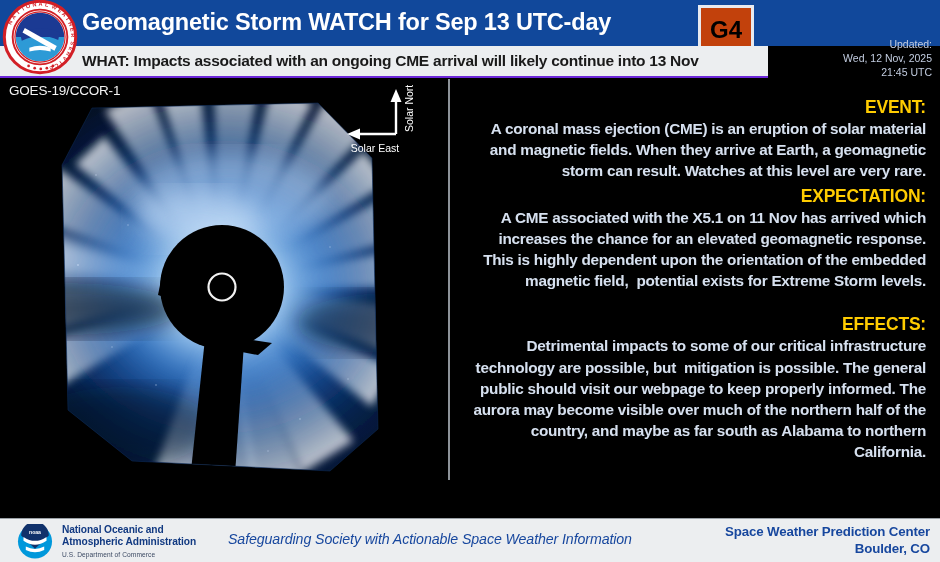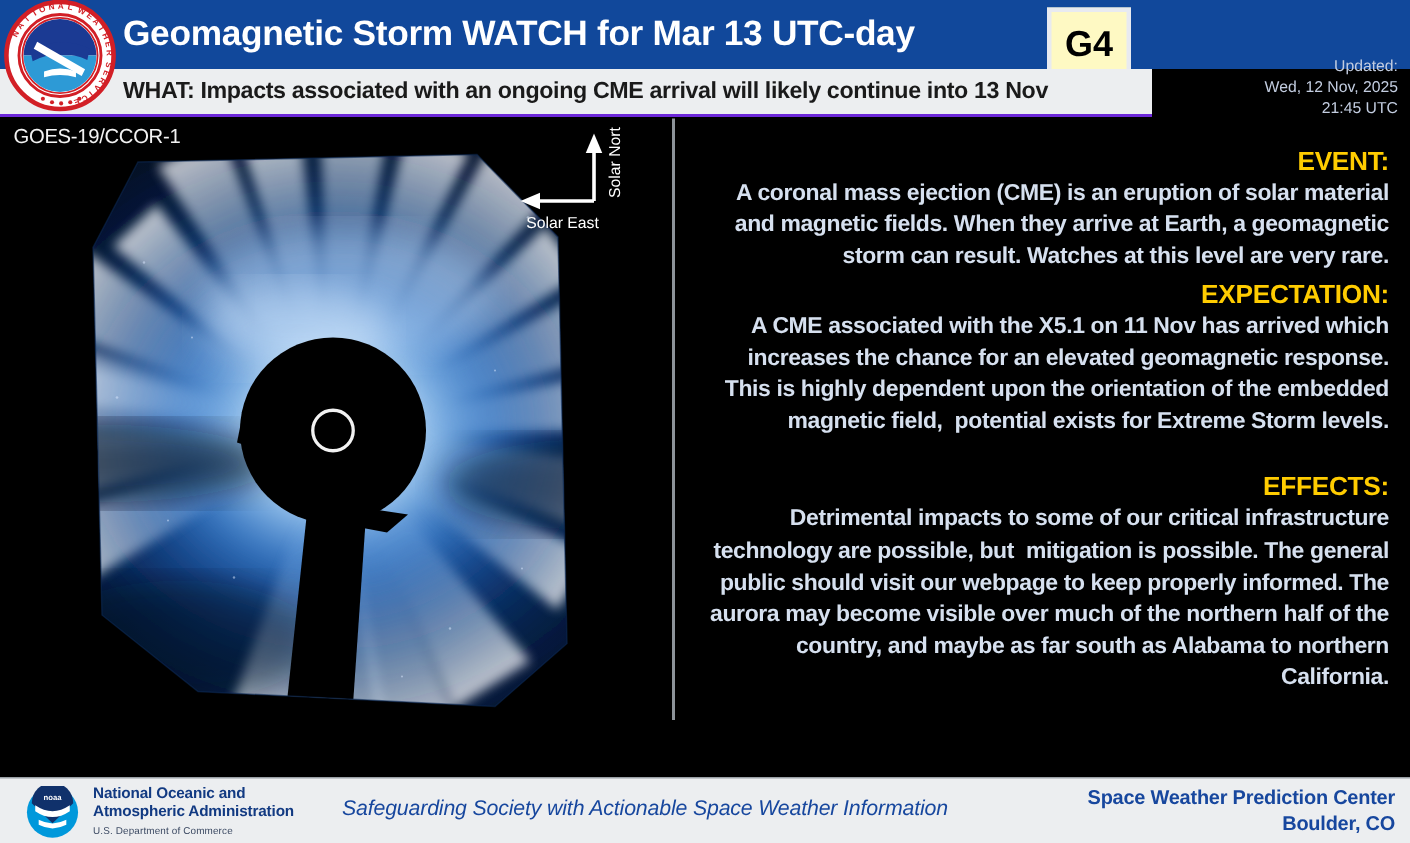--- a/index.html
+++ b/index.html
@@ -38,21 +38,21 @@
     font-size: 23.5px;
     font-weight: bold;
     color: #ffffff;
     letter-spacing: -0.2px;
     white-space: nowrap;
   }
   #g-scale-badge {
     position: absolute;
     left: 698px; top: 5px;
     width: 56px; height: 50px;
-    background: #fef9c3;
+    background: #c2410c;
     border: 3px solid #e8eaf0;
     box-sizing: border-box;
     display: flex;
     align-items: center;
     justify-content: center;
   }
   #g-scale-badge span {
     font-size: 24px;
     font-weight: bold;
     color: #000000;
@@ -255,21 +255,21 @@
         <text transform="rotate(101 50 50)" x="50" y="9" text-anchor="middle">S</text>
         <text transform="rotate(111 50 50)" x="50" y="9" text-anchor="middle">E</text>
         <text transform="rotate(121 50 50)" x="50" y="9" text-anchor="middle">R</text>
         <text transform="rotate(131 50 50)" x="50" y="9" text-anchor="middle">V</text>
         <text transform="rotate(141 50 50)" x="50" y="9" text-anchor="middle">I</text>
         <text transform="rotate(150 50 50)" x="50" y="9" text-anchor="middle">C</text>
         <text transform="rotate(160 50 50)" x="50" y="9" text-anchor="middle">E</text>
       </g>
     </svg>
 
-    <div id="alert-title">Geomagnetic Storm WATCH for Mar 13 UTC-day</div>
+    <div id="alert-title">Geomagnetic Storm WATCH for Sep 13 UTC-day</div>
 
     <div id="g-scale-badge">
       <span>G4</span>
     </div>
 
     <div id="updated-block">
       <div>Updated:</div>
       <div>Wed, 12 Nov, 2025</div>
       <div>21:45 UTC</div>
     </div>

